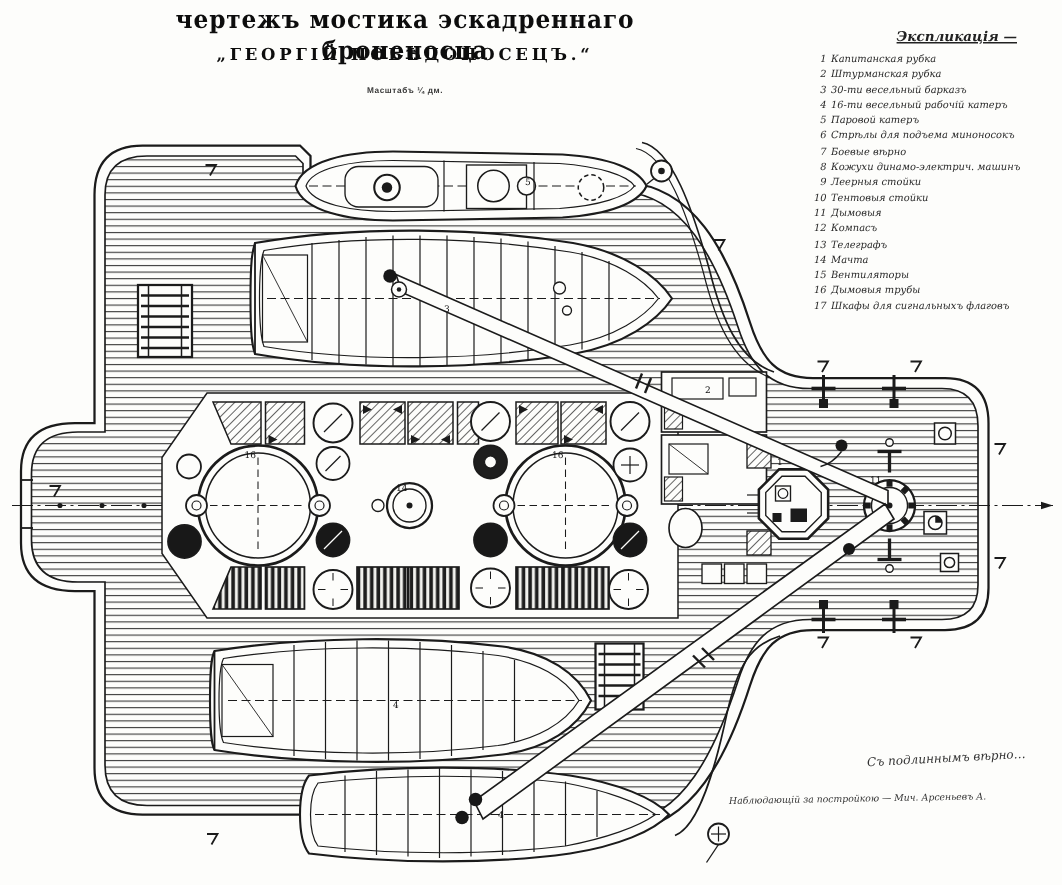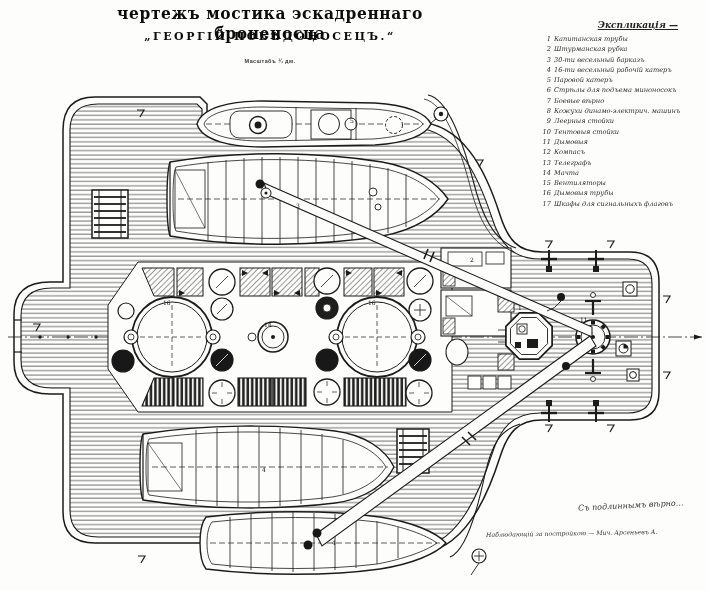--- a/index.html
+++ b/index.html
@@ -444,21 +444,21 @@
 
   <div class="title1">чертежъ мостика эскадреннаго броненосца</div>
   <div class="title2">„ГЕОРГІЙ ПОБѢДОНОСЕЦЪ.“</div>
   <div class="scale">Масштабъ ¼ дм.</div>
 
   <div class="legend">
     <div class="legend-h">Экспликація —</div>
     <ol>
       <li>
           <span class="num">1</span>
-          <span class="lbl">Капитанская трубы</span>
+          <span class="lbl">Капитанская рубка</span>
         </li>
       <li>
           <span class="num">2</span>
           <span class="lbl">Штурманская рубка</span>
         </li>
       <li>
           <span class="num">3</span>
           <span class="lbl">30-ти весельный барказъ</span>
         </li>
       <li>

